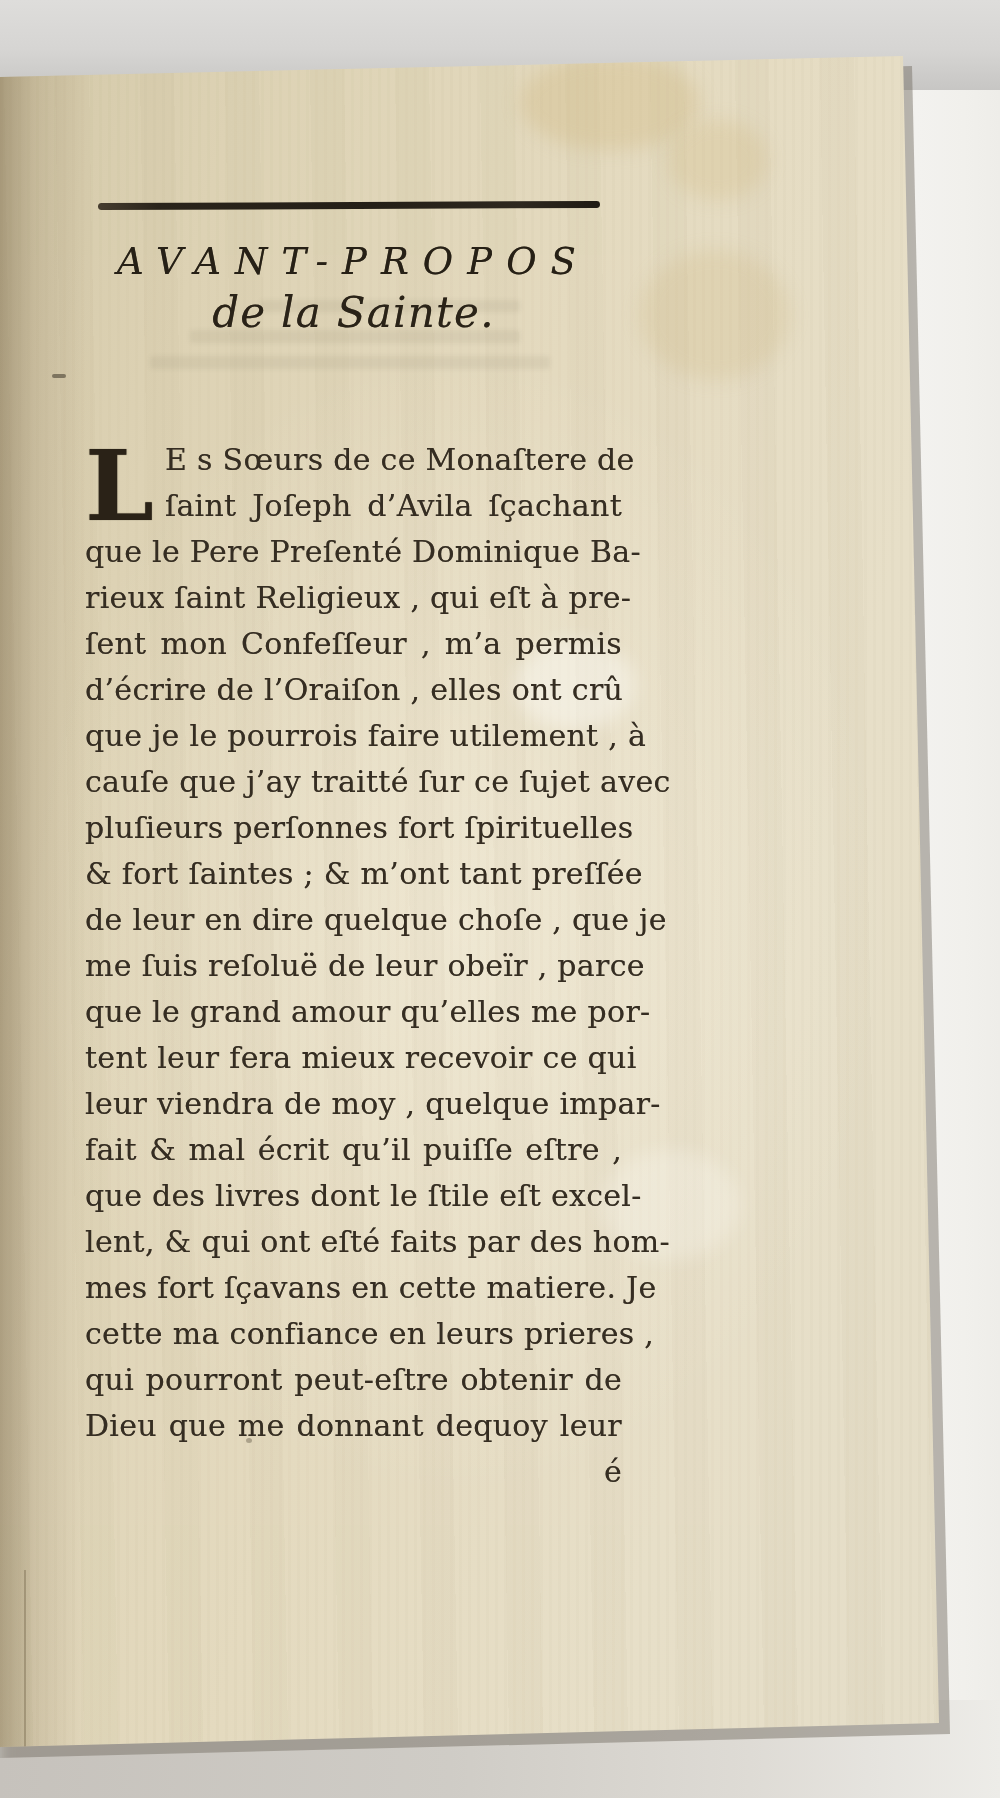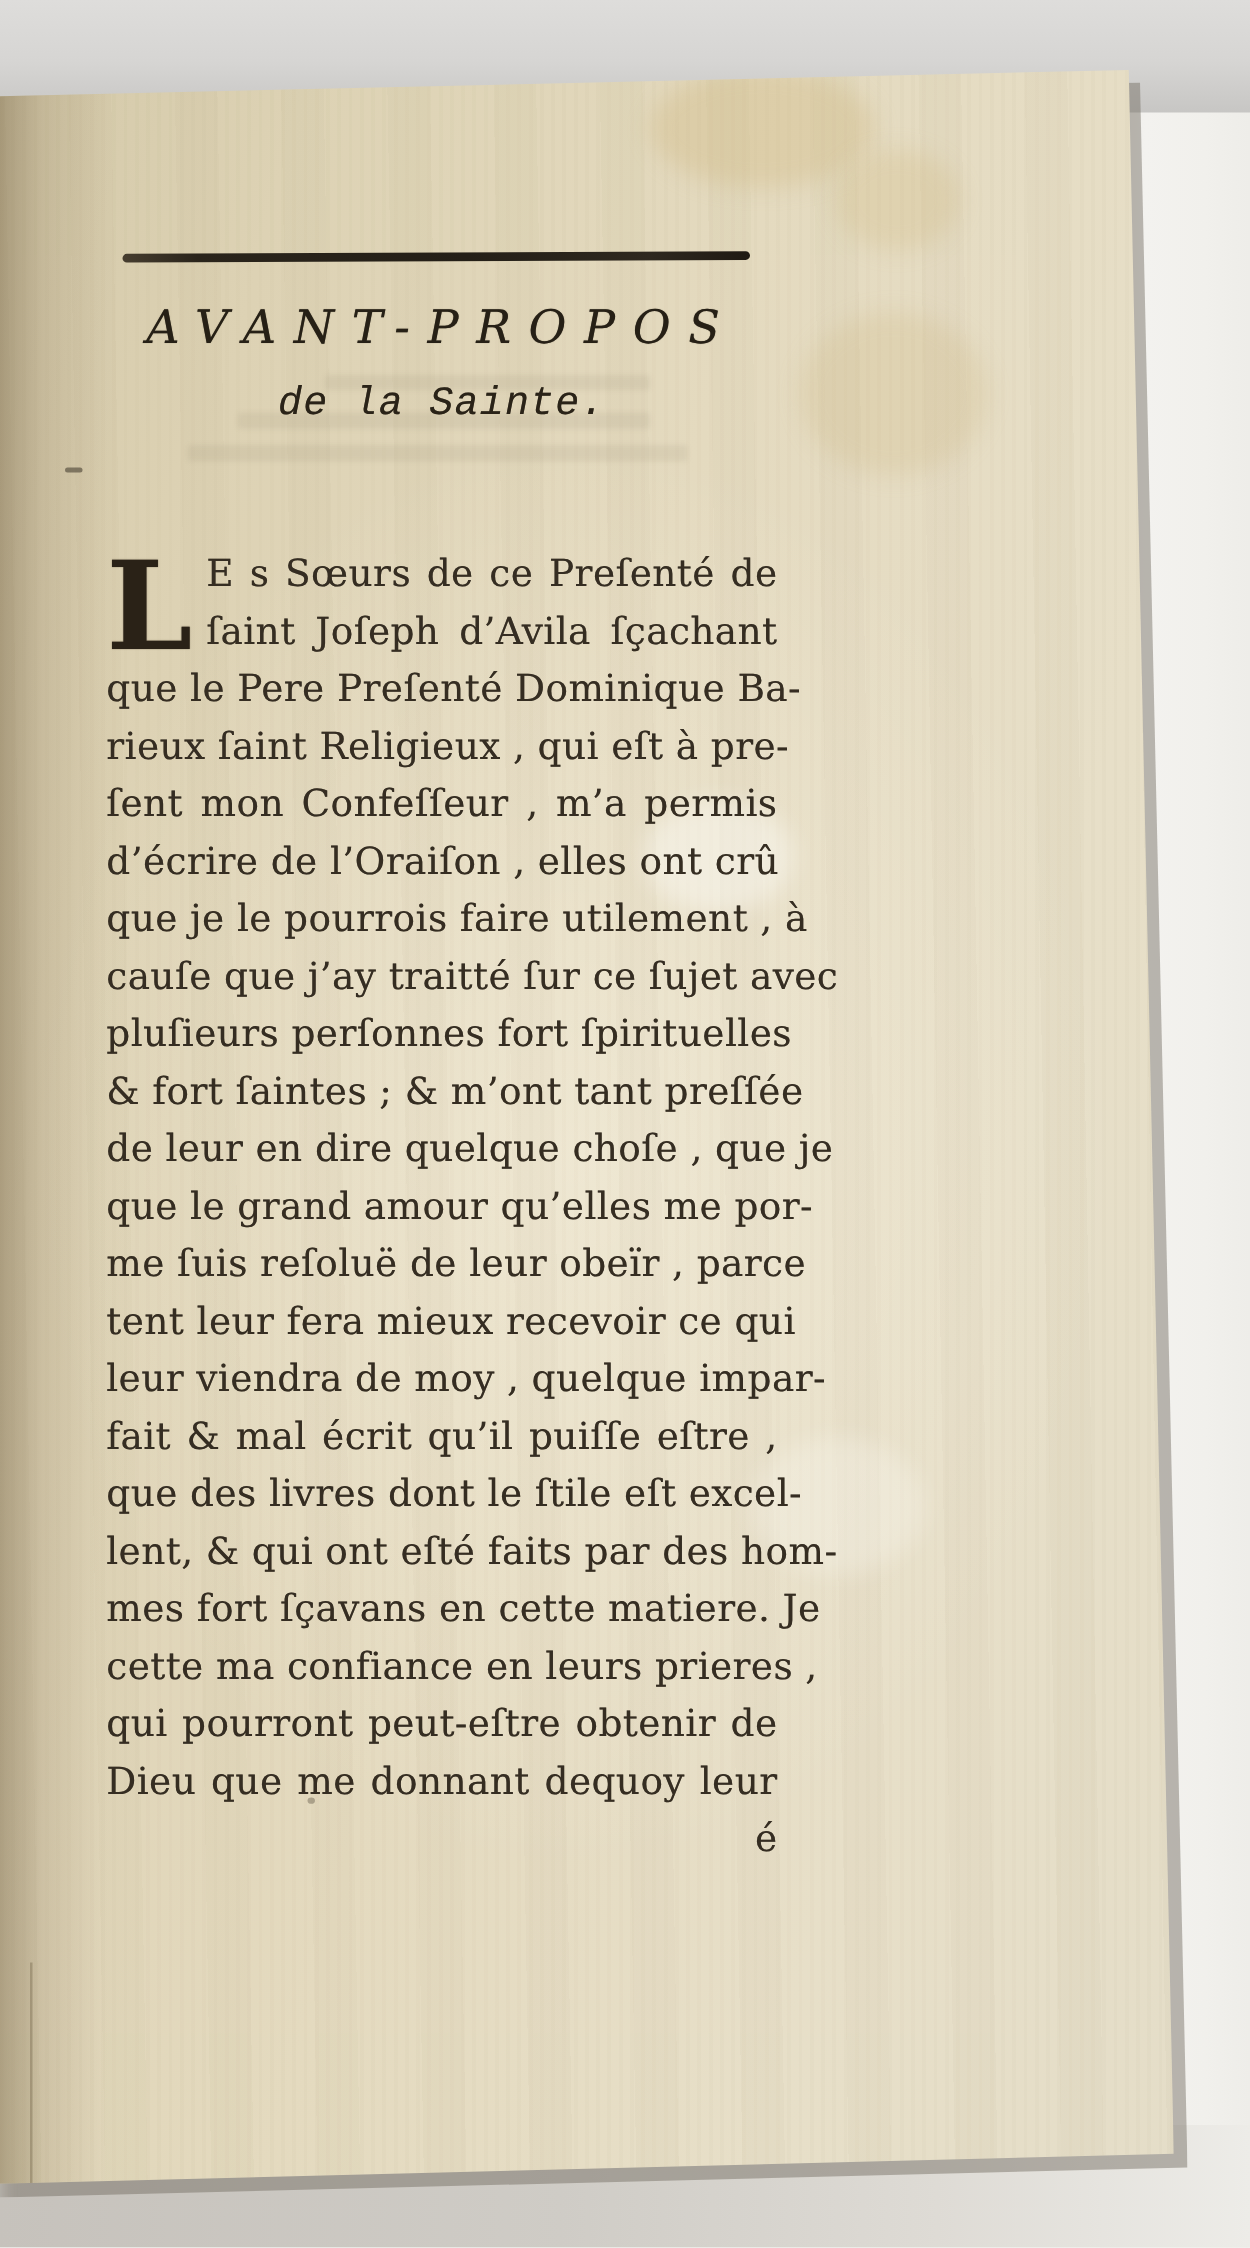--- a/index.html
+++ b/index.html
@@ -46,22 +46,22 @@
   .g1{left:190px;top:330px;width:330px;height:13px;}
   .g2{left:150px;top:356px;width:400px;height:13px;}
   .g3{left:260px;top:300px;width:260px;height:12px;}
   
   .rule{left:98px;top:202px;width:502px;height:7px;border-radius:4px;
     background:linear-gradient(90deg,#463d2f 0,#2a241b 12%,#241f17 55%,#2e281f 84%,#1f1a13 100%);
     transform:rotate(-.25deg);}
   .headers{left:85px;top:240px;width:537px;text-align:center;}
   .title{font-style:italic;font-size:37px;letter-spacing:.38em;white-space:nowrap;
     color:#262016;text-shadow:0 0 .6px rgba(40,32,20,.65);}
-  .subtitle{font-style:italic;font-size:32px;margin-top:21px;color:#2a2318;
-    text-shadow:0 0 .5px rgba(40,32,20,.6);letter-spacing:.03em;font-family:Liberation Mono, monospace;}
+  .subtitle{font-style:italic;font-size:42px;margin-top:5px;color:#2a2318;
+    text-shadow:0 0 .5px rgba(40,32,20,.6);letter-spacing:.03em;}
   .bodytext{left:85px;top:437px;width:537px;position:absolute;
     font-size:30px;line-height:46px;color:#352d22;
     text-shadow:0 0 .5px rgba(48,40,28,.55);letter-spacing:.01em;}
   .line{text-align:justify;text-align-last:justify;height:46px;white-space:nowrap;}
   .line.indent{padding-left:80px;}
   .dropcap{position:absolute;left:0;top:6px;font-size:98px;line-height:.88;
     font-weight:700;color:#2a2217;text-shadow:0 0 1px rgba(40,30,16,.7);}
   .catchline{text-align:right;height:46px;}
 </style>
 </head>
@@ -90,33 +90,33 @@
 
   <div class="abs rule"></div>
 
   <div class="abs headers">
     <div class="title">AVANT-PROPOS</div>
     <div class="subtitle">de la Sainte.</div>
   </div>
 
   <div class="bodytext">
     <div class="dropcap">L</div>
-    <div class="line indent">E s Sœurs de ce Preſenté de</div>
+    <div class="line indent">E s Sœurs de ce Monaſtere de</div>
     <div class="line indent">ſaint Joſeph d’Avila ſçachant</div>
     <div class="line">que le Pere Preſenté Dominique Ba-</div>
     <div class="line">rieux ſaint Religieux , qui eſt à pre-</div>
     <div class="line">ſent mon Confeſſeur , m’a permis</div>
     <div class="line">d’écrire de l’Oraiſon , elles ont crû</div>
     <div class="line">que je le pourrois faire utilement , à</div>
     <div class="line">cauſe que j’ay traitté ſur ce ſujet avec</div>
     <div class="line">pluſieurs perſonnes fort ſpirituelles</div>
     <div class="line">&amp; fort ſaintes ; &amp; m’ont tant preſſée</div>
     <div class="line">de leur en dire quelque choſe , que je</div>
+    <div class="line">me ſuis reſoluë de leur obeïr , parce</div>
     <div class="line">que le grand amour qu’elles me por-</div>
-    <div class="line">me ſuis reſoluë de leur obeïr , parce</div>
     <div class="line">tent leur fera mieux recevoir ce qui</div>
     <div class="line">leur viendra de moy , quelque impar-</div>
     <div class="line">fait &amp; mal écrit qu’il puiſſe eſtre ,</div>
     <div class="line">que des livres dont le ſtile eſt excel-</div>
     <div class="line">lent, &amp; qui ont eſté faits par des hom-</div>
     <div class="line">mes fort ſçavans en cette matiere. Je</div>
     <div class="line">cette ma confiance en leurs prieres ,</div>
     <div class="line">qui pourront peut-eſtre obtenir de</div>
     <div class="line">Dieu que me donnant dequoy leur</div>
     <div class="catchline">é</div>

